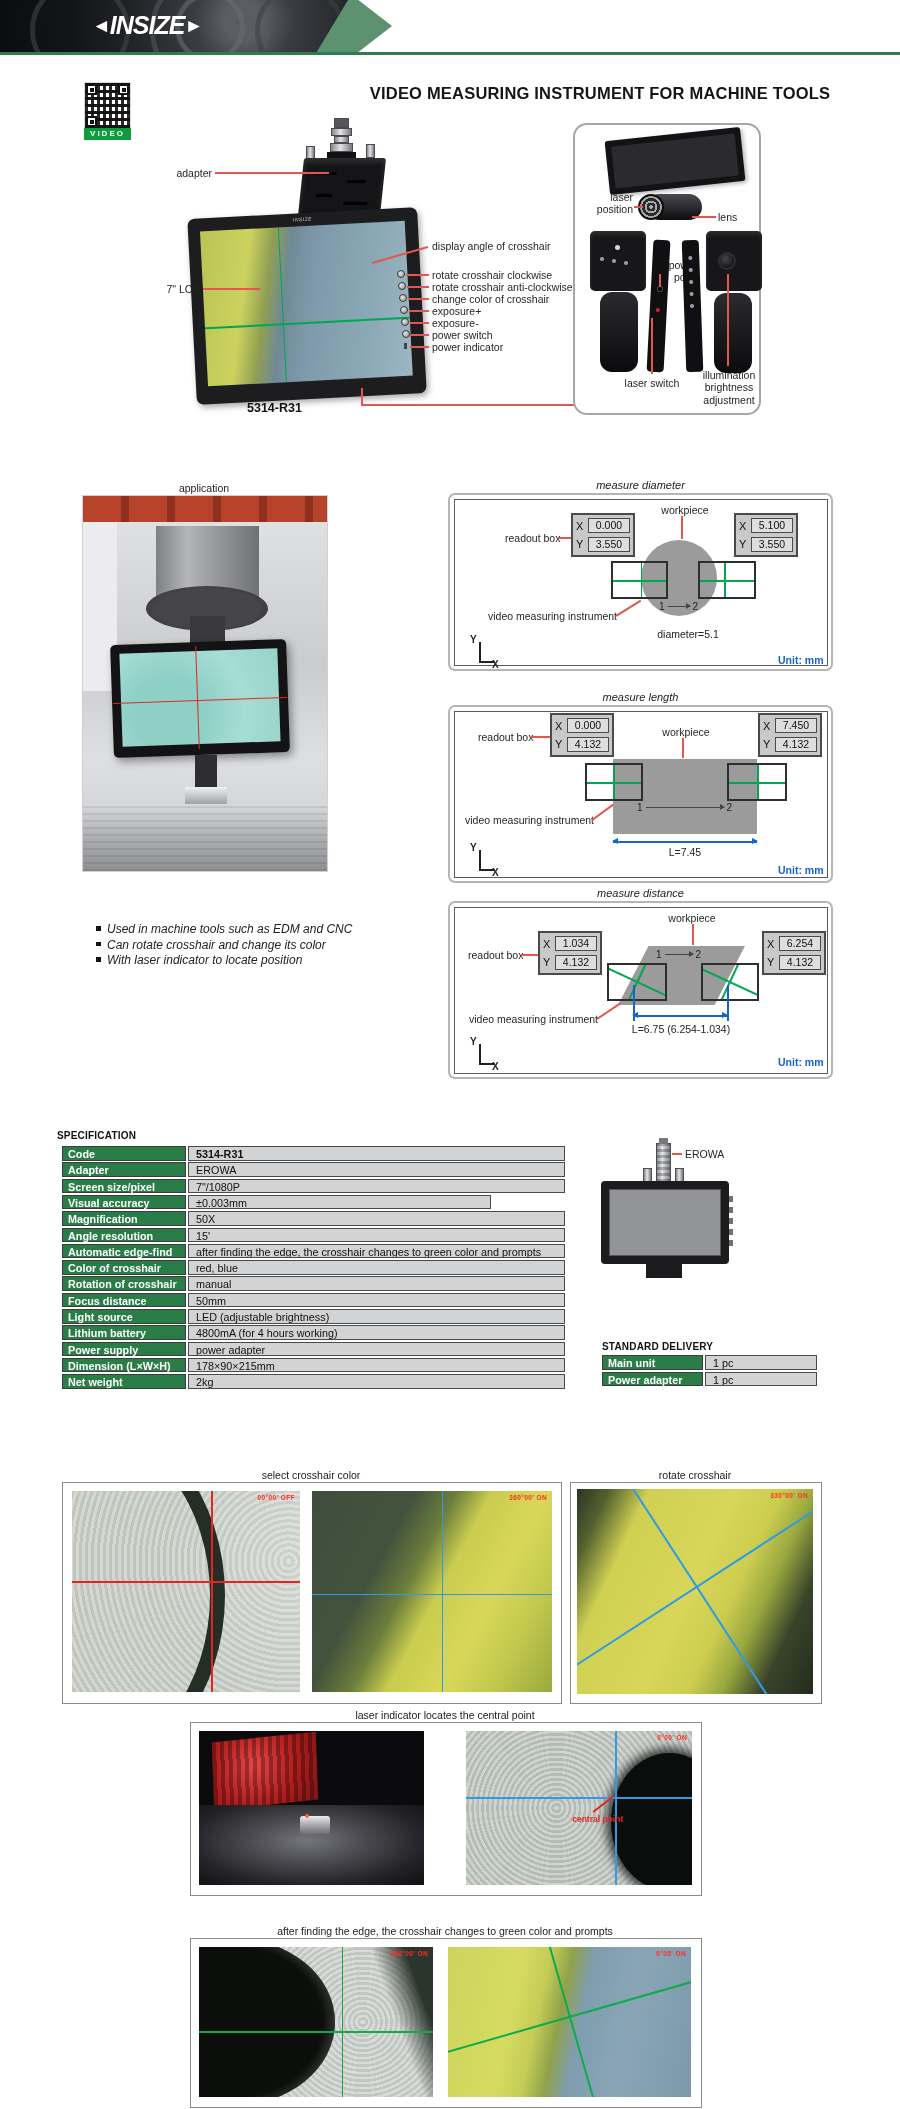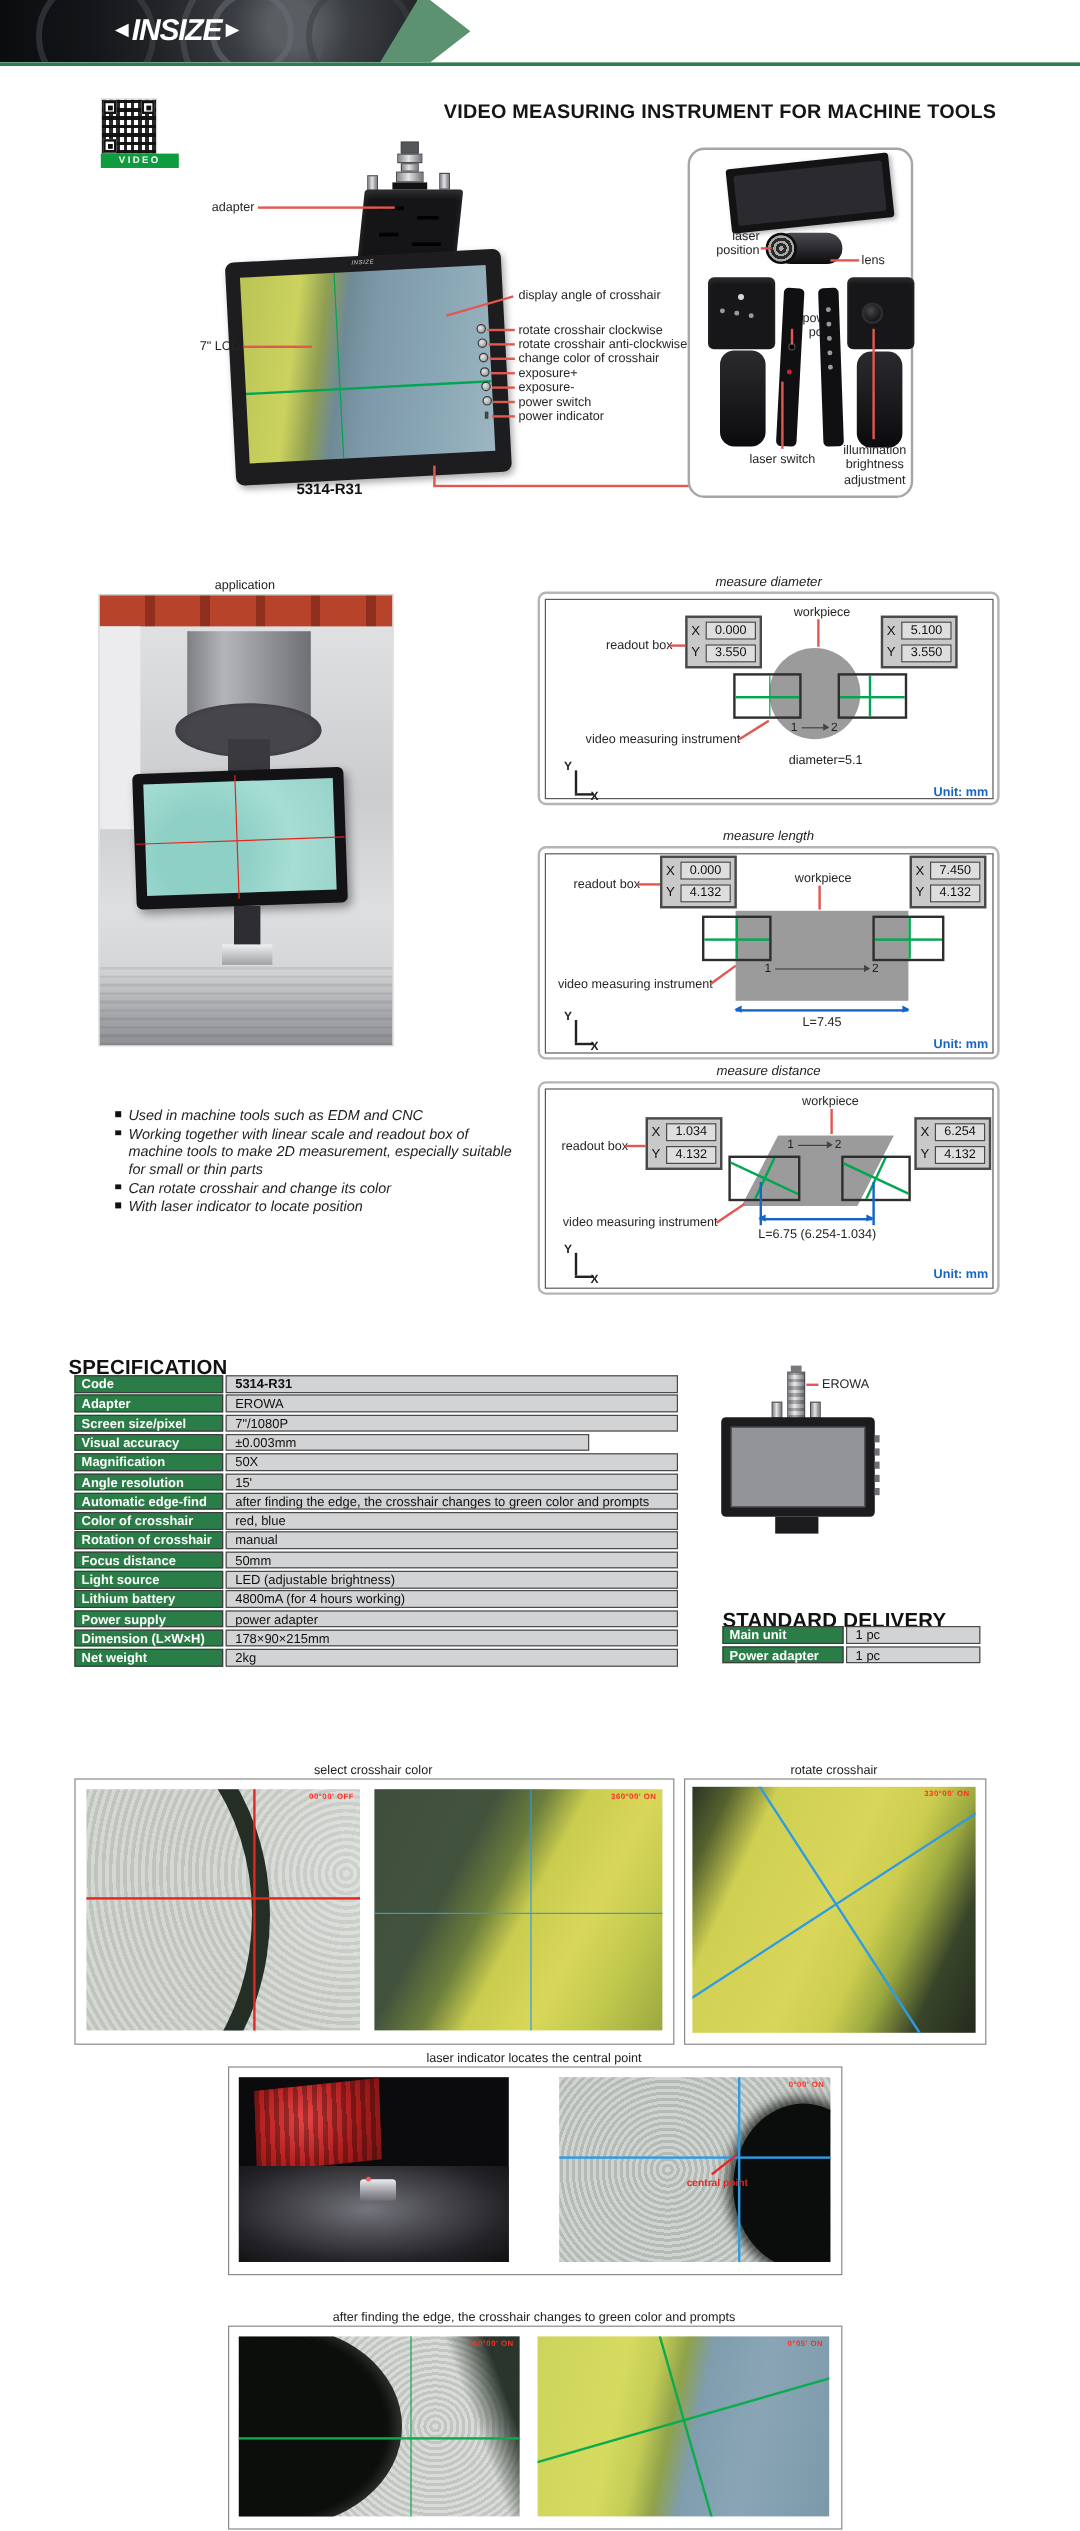--- a/index.html
+++ b/index.html
@@ -18,30 +18,30 @@
   .logo .arr{font-size:19px;vertical-align:2px;}
   .hdr-rule{position:absolute;left:0;top:52px;width:900px;height:2.5px;background:#2e7d4f;}
   .page-title{position:absolute;left:320px;top:84px;width:560px;text-align:center;
     font-size:16.5px;font-weight:bold;color:#151515;letter-spacing:.2px;}
   
   .qr{position:absolute;left:84px;top:82px;width:45px;height:45px;background:#fff;border:1px solid #d8d8d8;
     background-image:repeating-linear-gradient(90deg,rgba(17,17,17,.9) 0 3px,transparent 3px 6px),
       repeating-linear-gradient(0deg,#161616 0 3px,#fff 3px 7px);}
   .fp{position:absolute;width:11px;height:11px;background:#fff;border:2.5px solid #111;box-sizing:border-box;}
   .fp::after{content:"";position:absolute;inset:1.5px;background:#111;}
-  .qr-badge{position:absolute;left:84px;top:128px;width:65px;height:12px;background:#0f9c3f;color:#fff;
+  .qr-badge{position:absolute;left:84px;top:128px;width:47px;height:12px;background:#0f9c3f;color:#fff;
     font-size:8px;font-weight:bold;letter-spacing:2px;text-align:center;line-height:12px;}
   
   .lbl{position:absolute;font-size:10.5px;color:#262626;line-height:1.18;}
   .lbl-r{text-align:right;}
   .lbl-c{text-align:center;}
   .rl{position:absolute;height:1.5px;background:#e2574f;transform-origin:left center;}
   .rlv{position:absolute;width:1.5px;background:#e2574f;}
   .cap{position:absolute;font-size:10.5px;color:#222;text-align:center;}
-  .heading{position:absolute;font-size:17px;font-weight:bold;color:#111;letter-spacing:.2px;}
+  .heading{position:absolute;font-size:10px;font-weight:bold;color:#111;letter-spacing:.2px;}
   
   .monitor{position:absolute;left:192px;top:213px;width:230px;height:186px;background:#1d1d20;
     border-radius:7px;transform:rotate(-3deg);box-shadow:2px 3px 6px rgba(0,0,0,.35);}
   .monitor .mlogo{position:absolute;left:0;right:0;top:3px;text-align:center;color:#cfcfcf;
     font-size:5px;font-style:italic;letter-spacing:.5px;}
   .mscreen{position:absolute;left:12px;right:13px;top:13px;bottom:18px;overflow:hidden;
     background:linear-gradient(100deg,#b9c455 0%,#ccd25e 22%,#8f9e52 32%,#6f8a96 40%,#7e9aaa 52%,#8ba8b6 78%,#9db6c2 100%);}
   .gh{position:absolute;left:-5%;width:110%;height:1.6px;background:#00a651;}
   .gv{position:absolute;top:-5%;height:110%;width:1.6px;background:#00a651;}
   .btn-dot{position:absolute;width:6px;height:6px;border-radius:50%;
@@ -435,21 +435,20 @@
     <div class="result blue" style="left:615px;top:1023px;width:132px;">L=6.75 (6.254-1.034)</div>
     <div class="unit" style="left:778px;top:1056px;">Unit: mm</div>
     <div class="axis" style="left:470px;top:1039px;">
       <span class="ay">Y</span>
         <span class="ax">X</span>
     </div>
   </div>
 
   <ul class="features">
     <li>Used in machine tools such as EDM and CNC</li>
-    <li>Working together with linear scale and readout box of machine tools to make 2D measurement, especially suitable for small or thin parts</li>
     <li>Can rotate crosshair and change its color</li>
     <li>With laser indicator to locate position</li>
   </ul>
 
   <div>
     <div class="heading" style="left:57px;top:1130px;">SPECIFICATION</div>
     <div>
       <div class="trow" style="left:62px;top:1146px;">
           <div class="tl" style="width:124px;">Code</div>
           <div class="tv" style="width:377px;font-weight:bold;">5314-R31</div>

